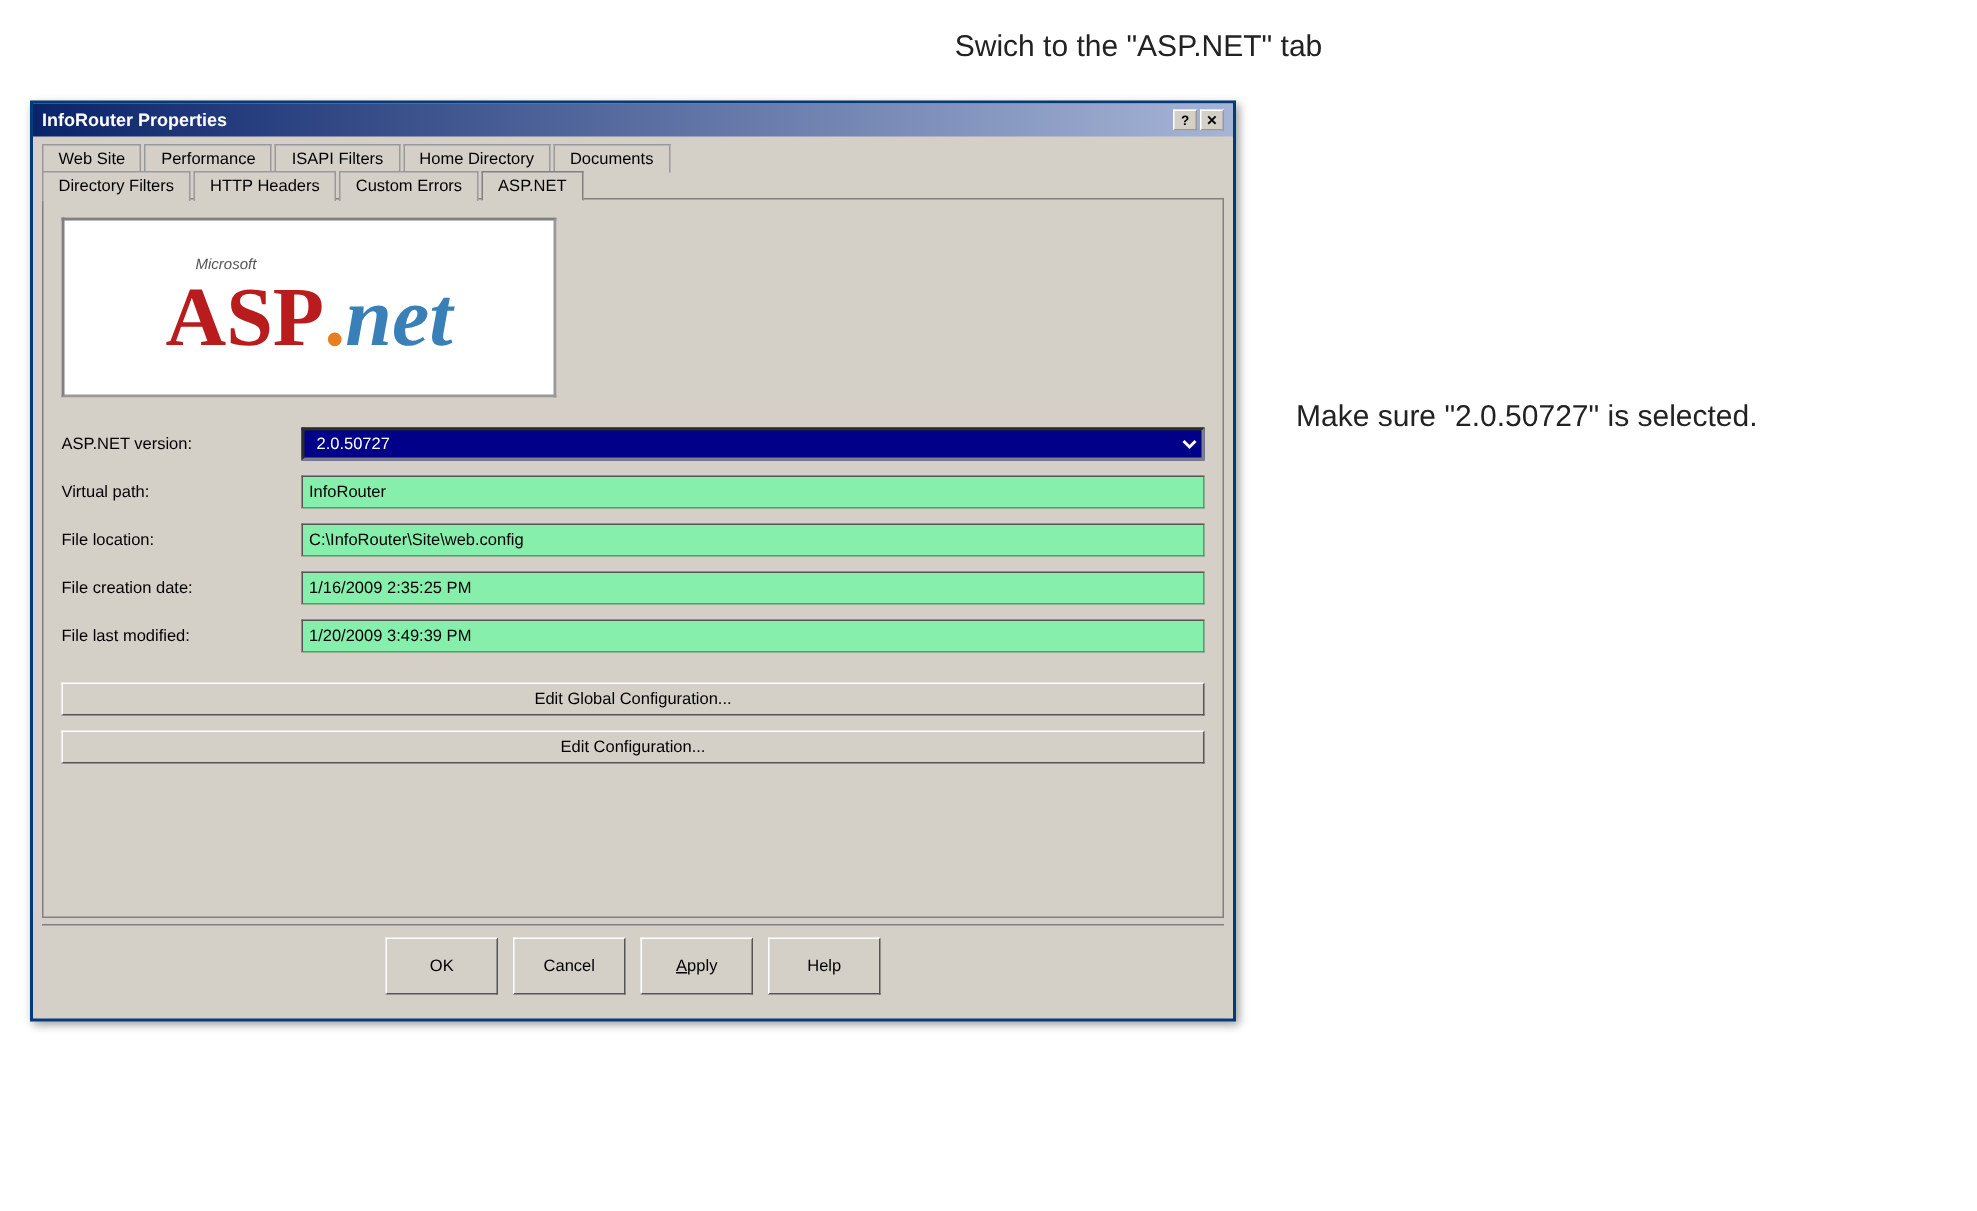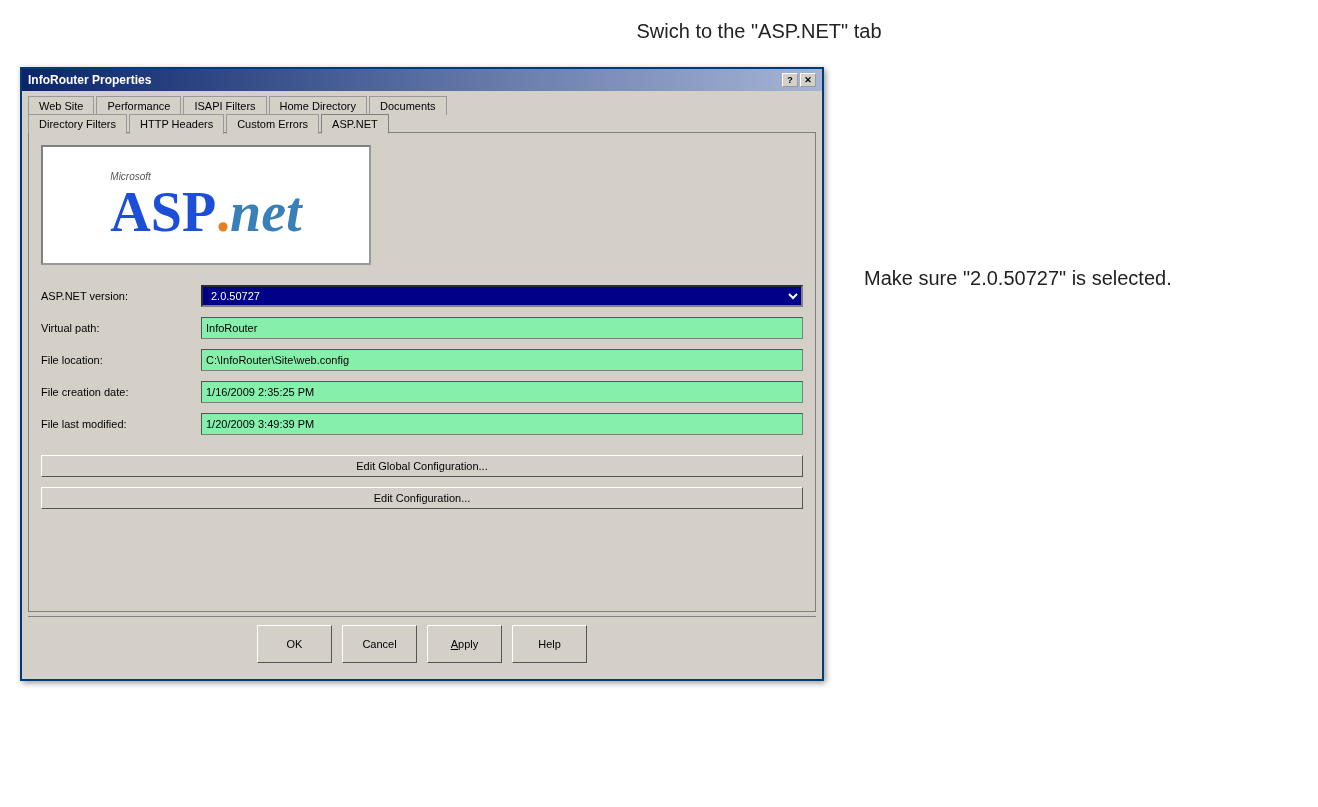--- a/index.html
+++ b/index.html
@@ -133,20 +133,21 @@
       display: flex;
       flex-direction: column;
       align-items: flex-start;
     }
 
     .aspnet-microsoft {
       font-size: 10px;
       color: #555;
       margin-bottom: 2px;
       font-style: italic;
+      margin-left: 20px;
     }
 
     .aspnet-asp {
       font-size: 56px;
       font-weight: bold;
       font-family: "Times New Roman", serif;
       line-height: 1;
       color: #000;
       display: flex;
       align-items: baseline;
@@ -298,21 +299,21 @@
         <div class="tab">Custom Errors</div>
         <div class="tab active">ASP.NET</div>
       </div>
 
       <div class="tab-content-area">
 
         <div class="aspnet-logo-box">
           <div class="aspnet-logo-inner">
             <span class="aspnet-microsoft">Microsoft</span>
             <div class="aspnet-asp">
-              <span style="color:#1d4ed8;">ASP</span>
+              <span style="color:#b91c1c;">ASP</span>
                 <span style="color:#e67e22;">.</span>
                 <span style="color:#3a80b8; font-style:italic;">net</span>
             </div>
           </div>
         </div>
 
         <div class="form-row">
           <span class="form-label">ASP.NET version:</span>
           <div class="version-select-wrapper">
             <select class="version-select" style="flex:1; background:#000088; color:#fff; border:2px inset #808080; font-size:11px; height:22px; font-family:Tahoma,Arial,sans-serif;">

